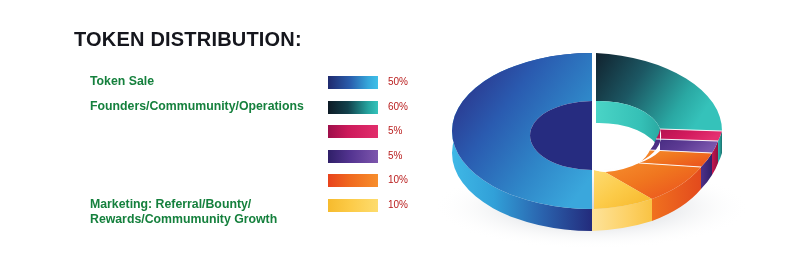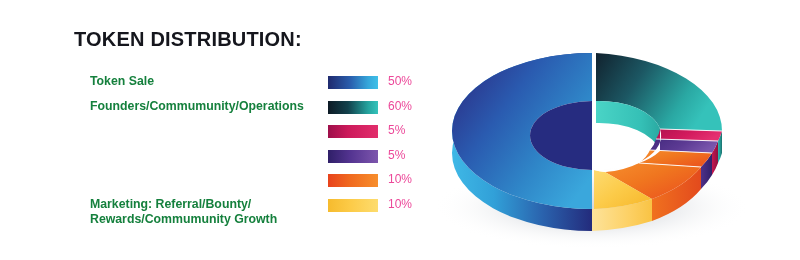--- a/index.html
+++ b/index.html
@@ -59,23 +59,23 @@
     position: absolute;
     left: 266px;
     top: 2px;
     width: 50px;
     height: 13px;
   }
   .legend-value {
     position: absolute;
     left: 326px;
     top: 0px;
-    font-size: 12px;
+    font-size: 10px;
     font-weight: normal;
-    color: #ec4899;
+    color: #b91c1c;
     line-height: 15.5px;
     text-align: right;
   }
 
   
   #donut-chart {
     position: absolute;
     left: 420px;
     top: 22px;
     width: 340px;

